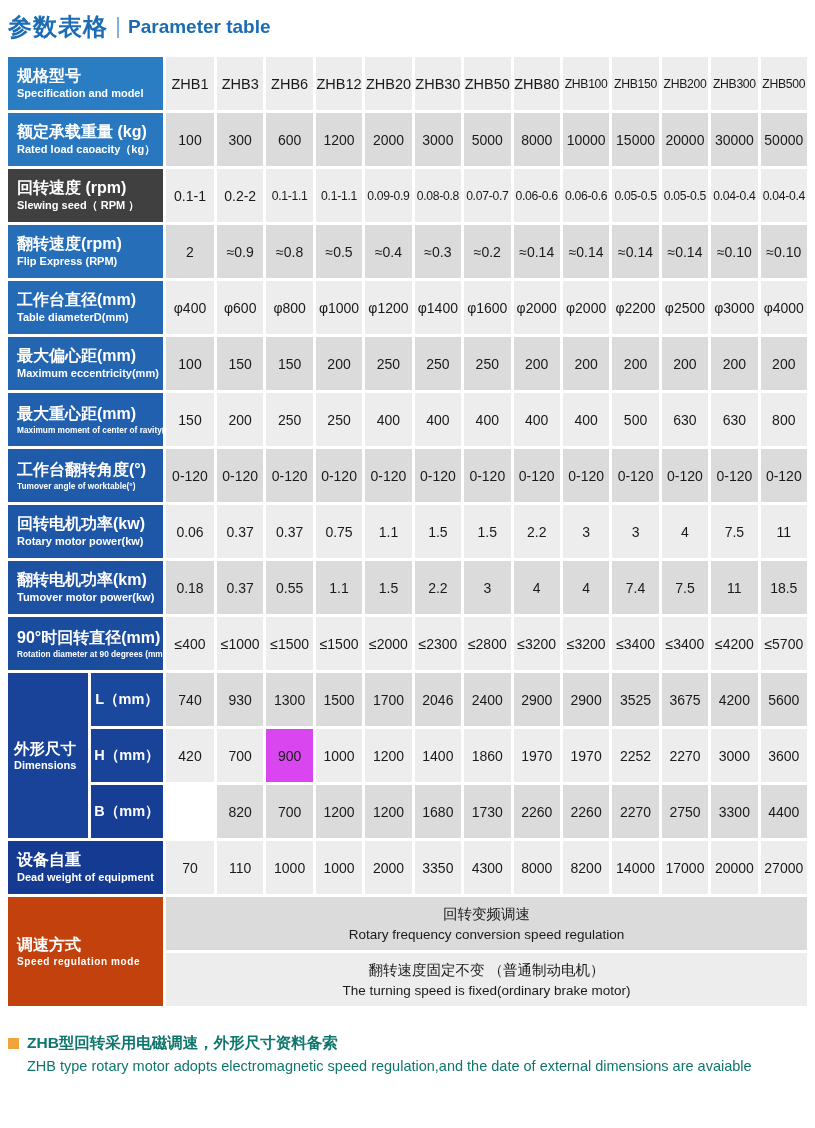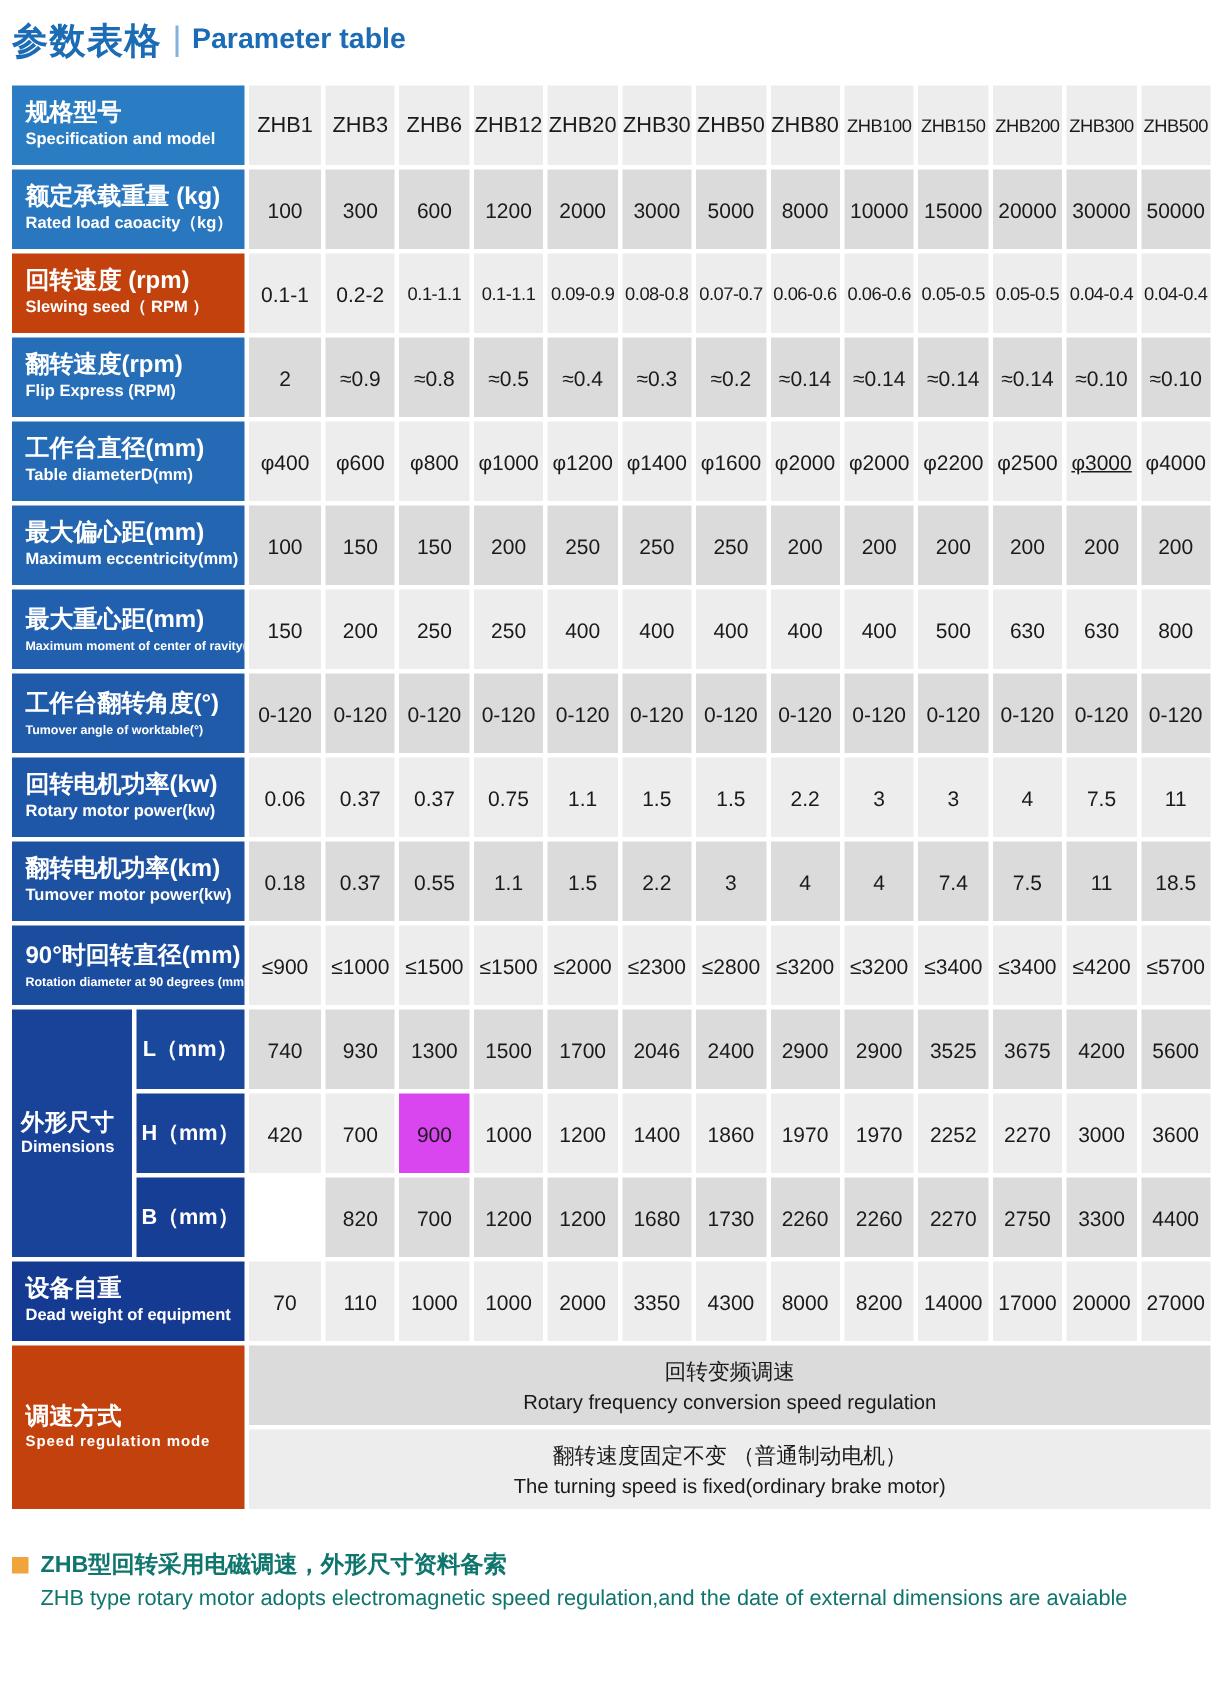--- a/index.html
+++ b/index.html
@@ -78,21 +78,21 @@
       <div class="val" style="grid-area: 2 / 6; background: rgb(219, 219, 219);">1200</div>
       <div class="val" style="grid-area: 2 / 7; background: rgb(219, 219, 219);">2000</div>
       <div class="val" style="grid-area: 2 / 8; background: rgb(219, 219, 219);">3000</div>
       <div class="val" style="grid-area: 2 / 9; background: rgb(219, 219, 219);">5000</div>
       <div class="val" style="grid-area: 2 / 10; background: rgb(219, 219, 219);">8000</div>
       <div class="val" style="grid-area: 2 / 11; background: rgb(219, 219, 219);">10000</div>
       <div class="val" style="grid-area: 2 / 12; background: rgb(219, 219, 219);">15000</div>
       <div class="val" style="grid-area: 2 / 13; background: rgb(219, 219, 219);">20000</div>
       <div class="val" style="grid-area: 2 / 14; background: rgb(219, 219, 219);">30000</div>
       <div class="val" style="grid-area: 2 / 15; background: rgb(219, 219, 219);">50000</div>
-      <div class="lbl" style="grid-area: 3 / 1 / auto / span 2; background: #c2410c;">
+      <div class="lbl" style="grid-area: 3 / 1 / auto / span 2; background: #404040;">
         <div class="zh">回转速度 (rpm)</div>
         <div class="en">Slewing seed（ RPM ）</div>
       </div>
       <div class="val" style="grid-area: 3 / 3; background: rgb(237, 237, 237);">0.1-1</div>
       <div class="val" style="grid-area: 3 / 4; background: rgb(237, 237, 237);">0.2-2</div>
       <div class="val narrow" style="grid-area: 3 / 5; background: rgb(237, 237, 237);">0.1-1.1</div>
       <div class="val narrow" style="grid-area: 3 / 6; background: rgb(237, 237, 237);">0.1-1.1</div>
       <div class="val narrow" style="grid-area: 3 / 7; background: rgb(237, 237, 237);">0.09-0.9</div>
       <div class="val narrow" style="grid-area: 3 / 8; background: rgb(237, 237, 237);">0.08-0.8</div>
       <div class="val narrow" style="grid-area: 3 / 9; background: rgb(237, 237, 237);">0.07-0.7</div>
@@ -127,21 +127,21 @@
       <div class="val" style="grid-area: 5 / 4; background: rgb(237, 237, 237);">φ600</div>
       <div class="val" style="grid-area: 5 / 5; background: rgb(237, 237, 237);">φ800</div>
       <div class="val" style="grid-area: 5 / 6; background: rgb(237, 237, 237);">φ1000</div>
       <div class="val" style="grid-area: 5 / 7; background: rgb(237, 237, 237);">φ1200</div>
       <div class="val" style="grid-area: 5 / 8; background: rgb(237, 237, 237);">φ1400</div>
       <div class="val" style="grid-area: 5 / 9; background: rgb(237, 237, 237);">φ1600</div>
       <div class="val" style="grid-area: 5 / 10; background: rgb(237, 237, 237);">φ2000</div>
       <div class="val" style="grid-area: 5 / 11; background: rgb(237, 237, 237);">φ2000</div>
       <div class="val" style="grid-area: 5 / 12; background: rgb(237, 237, 237);">φ2200</div>
       <div class="val" style="grid-area: 5 / 13; background: rgb(237, 237, 237);">φ2500</div>
-      <div class="val" style="grid-area: 5 / 14; background: rgb(237, 237, 237); text-decoration: underline;">φ3000</div>
+      <div class="val" style="grid-area: 5 / 14; background: rgb(237, 237, 237);">φ3000</div>
       <div class="val" style="grid-area: 5 / 15; background: rgb(237, 237, 237);">φ4000</div>
       <div class="lbl" style="grid-area: 6 / 1 / auto / span 2; background: rgb(35, 101, 177);">
         <div class="zh">最大偏心距(mm)</div>
         <div class="en">Maximum eccentricity(mm)</div>
       </div>
       <div class="val" style="grid-area: 6 / 3; background: rgb(219, 219, 219);">100</div>
       <div class="val" style="grid-area: 6 / 4; background: rgb(219, 219, 219);">150</div>
       <div class="val" style="grid-area: 6 / 5; background: rgb(219, 219, 219);">150</div>
       <div class="val" style="grid-area: 6 / 6; background: rgb(219, 219, 219);">200</div>
       <div class="val" style="grid-area: 6 / 7; background: rgb(219, 219, 219);">250</div>
@@ -218,21 +218,21 @@
       <div class="val" style="grid-area: 10 / 10; background: rgb(219, 219, 219);">4</div>
       <div class="val" style="grid-area: 10 / 11; background: rgb(219, 219, 219);">4</div>
       <div class="val" style="grid-area: 10 / 12; background: rgb(219, 219, 219);">7.4</div>
       <div class="val" style="grid-area: 10 / 13; background: rgb(219, 219, 219);">7.5</div>
       <div class="val" style="grid-area: 10 / 14; background: rgb(219, 219, 219);">11</div>
       <div class="val" style="grid-area: 10 / 15; background: rgb(219, 219, 219);">18.5</div>
       <div class="lbl" style="grid-area: 11 / 1 / auto / span 2; background: rgb(27, 77, 159);">
         <div class="zh">90°时回转直径(mm)</div>
         <div class="en small">Rotation  diameter at 90 degrees (mm)</div>
       </div>
-      <div class="val" style="grid-area: 11 / 3; background: rgb(237, 237, 237);">≤900</div>
+      <div class="val" style="grid-area: 11 / 3; background: rgb(237, 237, 237);">≤400</div>
       <div class="val" style="grid-area: 11 / 4; background: rgb(237, 237, 237);">≤1000</div>
       <div class="val" style="grid-area: 11 / 5; background: rgb(237, 237, 237);">≤1500</div>
       <div class="val" style="grid-area: 11 / 6; background: rgb(237, 237, 237);">≤1500</div>
       <div class="val" style="grid-area: 11 / 7; background: rgb(237, 237, 237);">≤2000</div>
       <div class="val" style="grid-area: 11 / 8; background: rgb(237, 237, 237);">≤2300</div>
       <div class="val" style="grid-area: 11 / 9; background: rgb(237, 237, 237);">≤2800</div>
       <div class="val" style="grid-area: 11 / 10; background: rgb(237, 237, 237);">≤3200</div>
       <div class="val" style="grid-area: 11 / 11; background: rgb(237, 237, 237);">≤3200</div>
       <div class="val" style="grid-area: 11 / 12; background: rgb(237, 237, 237);">≤3400</div>
       <div class="val" style="grid-area: 11 / 13; background: rgb(237, 237, 237);">≤3400</div>

